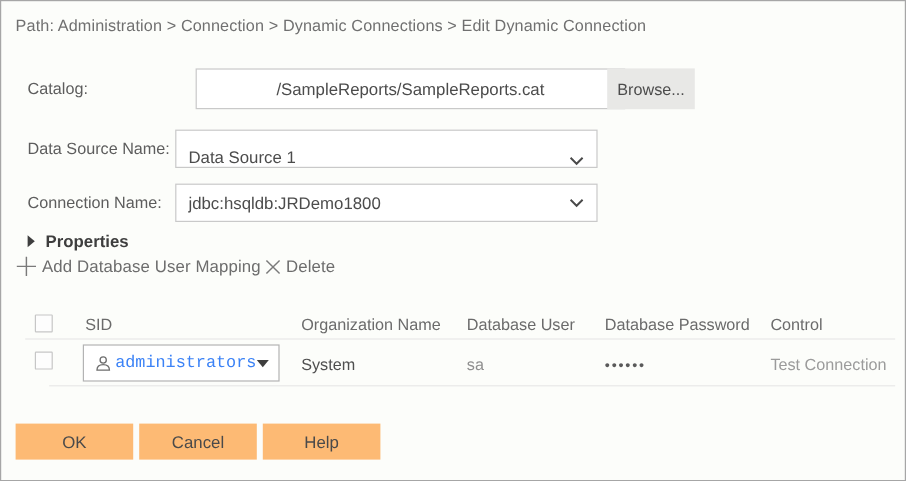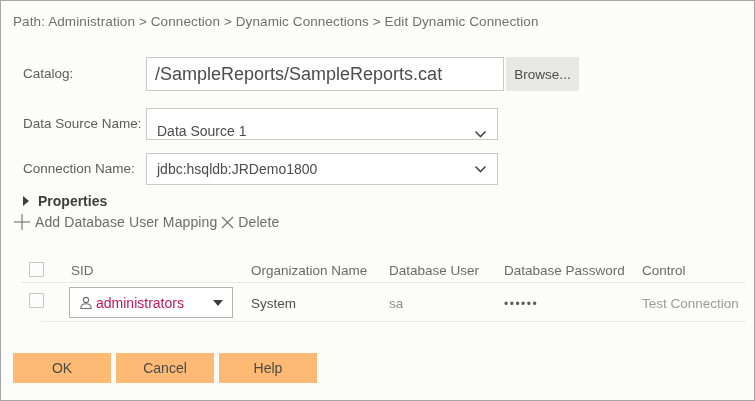--- a/index.html
+++ b/index.html
@@ -19,26 +19,26 @@
   }
   .form-label {
     position: absolute; left: 22px;
     font-size: 13.5px; color: #5d5d5d; line-height: 14px;
   }
   .lbl-catalog { top: 66px; }
   .lbl-ds { top: 116px; }
   .lbl-conn { top: 161px; }
 
   .text-input {
-    position: absolute; left: 145px; top: 56px;
+    position: absolute; left: 162px; top: 56px;
     width: 358px; height: 34px;
     border: 1px solid #c9c9c9; background: #fff;
-    padding: 0 8px; font-size: 18px; color: #4c4c4c;
+    padding: 0 8px; font-size: 14px; color: #4c4c4c;
     font-family: "Liberation Sans", sans-serif;
-    outline: none; border-radius: 0;
+    outline: none; border-radius: 0; text-align: center;
   }
   .browse-btn {
     position: absolute; left: 505px; top: 56px;
     width: 73px; height: 34px;
     background: #e8e8e6; border: none;
     font-size: 13.5px; color: #4c4c4c;
     font-family: "Liberation Sans", sans-serif;
     cursor: pointer;
   }
   .select-box {
@@ -103,21 +103,21 @@
   }
 
   .sid-dropdown {
     position: absolute; left: 68px; top: 286px;
     width: 164px; height: 31px;
     background: #fff; border: 1px solid #b3b3b3;
     display: flex; align-items: center;
     padding: 0 9px; cursor: pointer;
   }
   .sid-dropdown .user-ic { display: flex; margin-right: 3px; }
-  .sid-dropdown .sid-text { font-size: 14px; color: #be185d; }
+  .sid-dropdown .sid-text { font-size: 14px; color: #3b82f6; font-family: Liberation Mono, monospace; }
   .tri-down {
     width: 0; height: 0; margin-left: auto;
     border-top: 6px solid #3e3e3e;
     border-left: 5px solid transparent;
     border-right: 5px solid transparent;
   }
   .td { position: absolute; top: 295px; font-size: 13.5px; }
   .td-org  { left: 250px; color: #4f4f4f; }
   .td-user { left: 388px; color: #8f8f8f; }
   .td-pass { left: 503px; color: #5a5a5a; letter-spacing: 1.5px; font-size: 12px; top: 296px; }

